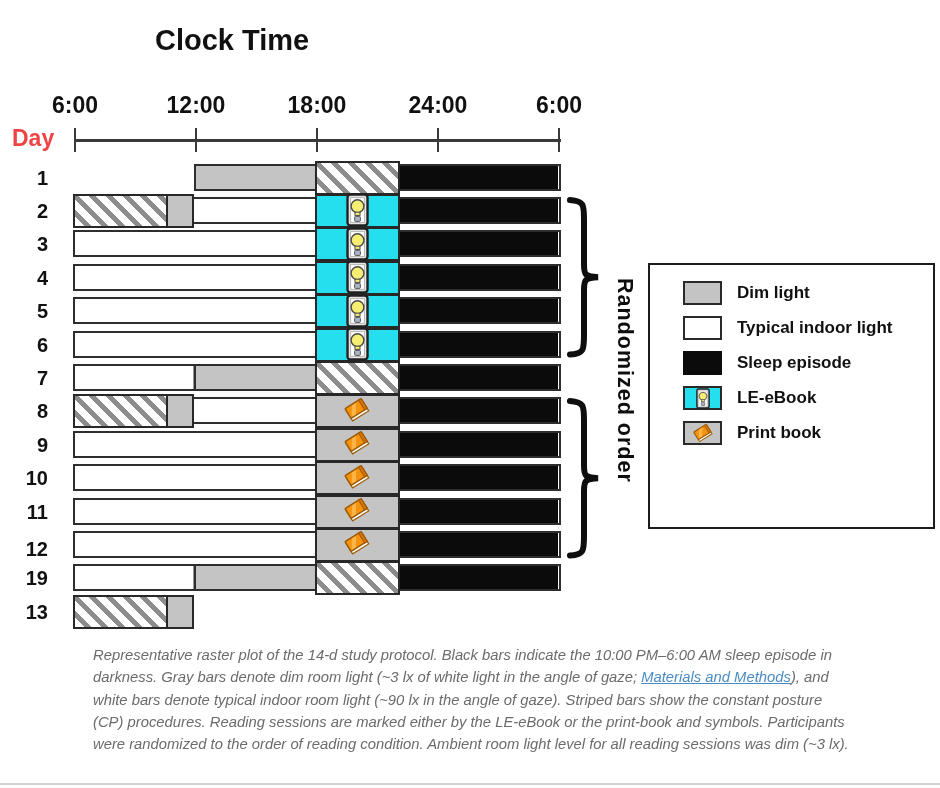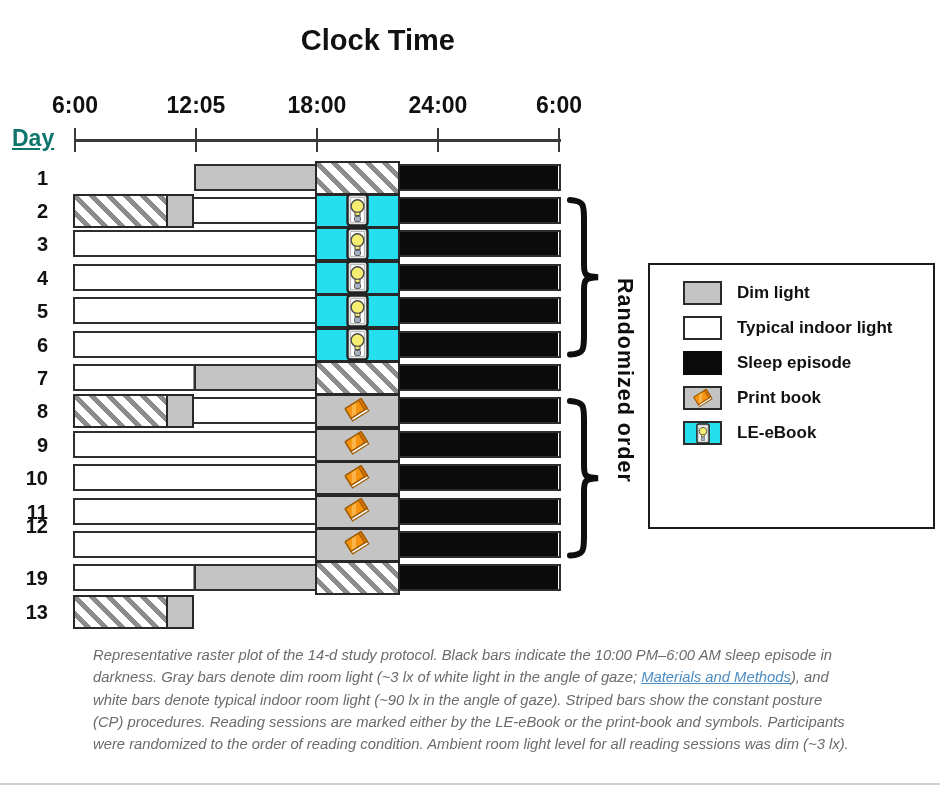--- a/index.html
+++ b/index.html
@@ -1,21 +1,21 @@
 <!DOCTYPE html>
 <html><head>
 <meta charset="utf-8">
 <style>
   html,body{margin:0;padding:0;background:#ffffff;}
   body{font-family:"Liberation Sans", sans-serif;}
   #stage{position:relative;width:940px;height:788px;background:#ffffff;overflow:hidden;}
 
-  .fig-title{position:absolute;left:155px;top:24px;width:300px;text-align:right;
+  .fig-title{position:absolute;left:155px;top:24px;width:300px;text-align:left;
     font-size:29px;font-weight:bold;color:#111;}
-  .day-word{position:absolute;left:12px;top:125px;font-size:23px;font-weight:bold;color:#0f766e;text-decoration:underline;}
+  .day-word{position:absolute;left:12px;top:125px;font-size:23px;font-weight:bold;color:#ef4444;}
 
   .axis-line{position:absolute;top:139px;height:2.6px;background:#3a3a3a;}
   .tick{position:absolute;top:128px;width:2.6px;height:24px;background:#3a3a3a;}
   .tick-label{position:absolute;top:92px;width:96px;text-align:center;
     font-size:23px;font-weight:bold;color:#111;}
 
   .day-num{position:absolute;left:0;width:48px;text-align:right;
     font-size:20px;font-weight:bold;color:#111;}
 
   .bar-frame{position:absolute;box-sizing:content-box;border:2.5px solid #2e2e2e;background:#ffffff;z-index:1;}
@@ -66,21 +66,21 @@
 <body>
 
 <div id="stage">
   <div class="fig-title">Clock Time</div>
   <div class="day-word">Day</div>
   <div id="axis">
       <div class="axis-line" style="left: 75px; width: 486px;"></div>
       <div class="tick" style="left: 73.7px;"></div>
       <div class="tick-label" style="left: 27px;">6:00</div>
       <div class="tick" style="left: 194.7px;"></div>
-      <div class="tick-label" style="left: 148px;">12:05</div>
+      <div class="tick-label" style="left: 148px;">12:00</div>
       <div class="tick" style="left: 315.7px;"></div>
       <div class="tick-label" style="left: 269px;">18:00</div>
       <div class="tick" style="left: 436.7px;"></div>
       <div class="tick-label" style="left: 390px;">24:00</div>
       <div class="tick" style="left: 557.7px;"></div>
       <div class="tick-label" style="left: 511px;">6:00</div>
     </div>
   <div id="raster">
       <div class="day-num" style="top: 166.5px;">1</div>
       <div class="bar-frame" style="left: 193.5px; top: 163.5px; width: 363px; height: 23px;">
@@ -213,21 +213,21 @@
       </div>
       <div class="raised pread" style="left: 315px; top: 494.5px; width: 84.6667px; height: 34px;"></div>
       <div class="row-icon" style="left: 343.333px; top: 497px;"><svg width="28" height="27" viewBox="0 0 28 27" xmlns="http://www.w3.org/2000/svg">
           <g transform="rotate(-32 14 13)">
             <rect x="4.5" y="15.5" width="19" height="4.4" fill="#ffffff" stroke="#9c5a00" stroke-width="1.2"></rect>
             <rect x="4.5" y="5.5" width="19" height="11.5" rx="1" fill="#f5930f" stroke="#9c5a00" stroke-width="1.5"></rect>
             <path d="M6,16 L12,6.5 L17,6.5 L11,16 Z" fill="#fbb448"></path>
             <rect x="20.5" y="5.5" width="3" height="11.5" fill="#d9730a" stroke="#9c5a00" stroke-width="1"></rect>
           </g>
         </svg></div>
-      <div class="day-num" style="top: 515px;">12</div>
+      <div class="day-num" style="top: 538px;">12</div>
       <div class="bar-frame" style="left: 72.5px; top: 530.9px; width: 484px; height: 23px;">
         <div class="seg white first" style="left: 0px; width: 242px;"></div>
         <div class="seg sleep" style="left: 322.667px; width: 161.333px;"></div>
       </div>
       <div class="raised pread" style="left: 315px; top: 527.9px; width: 84.6667px; height: 34px;"></div>
       <div class="row-icon" style="left: 343.333px; top: 530.4px;"><svg width="28" height="27" viewBox="0 0 28 27" xmlns="http://www.w3.org/2000/svg">
           <g transform="rotate(-32 14 13)">
             <rect x="4.5" y="15.5" width="19" height="4.4" fill="#ffffff" stroke="#9c5a00" stroke-width="1.2"></rect>
             <rect x="4.5" y="5.5" width="19" height="11.5" rx="1" fill="#f5930f" stroke="#9c5a00" stroke-width="1.5"></rect>
             <path d="M6,16 L12,6.5 L17,6.5 L11,16 Z" fill="#fbb448"></path>
@@ -264,43 +264,43 @@
         </div>
         <div class="key-entry">
           <div class="swatch white"></div>
           <div class="key-label">Typical indoor light</div>
         </div>
         <div class="key-entry">
           <div class="swatch sleep"></div>
           <div class="key-label">Sleep episode</div>
         </div>
         <div class="key-entry">
+          <div class="swatch ebook">
+            <svg width="14" height="21" viewBox="0 0 23 34" xmlns="http://www.w3.org/2000/svg">
+              <rect x="1.5" y="1.5" width="20" height="31" rx="3" fill="#e6e6e6" stroke="#222" stroke-width="2.4"></rect>
+              <rect x="4.6" y="4.6" width="13.8" height="24.8" fill="#ffffff" stroke="#b5b5b5" stroke-width="1"></rect>
+              <circle cx="11.5" cy="13.2" r="6.4" fill="#f6ee72" stroke="#4a4a4a" stroke-width="1.4"></circle>
+              <rect x="9" y="19.2" width="5" height="3.2" fill="#f6ee72" stroke="#4a4a4a" stroke-width="1"></rect>
+              <rect x="8.6" y="23.4" width="5.8" height="5" rx="1" fill="#a9b3c6" stroke="#555" stroke-width="1"></rect>
+            </svg>
+          </div>
+          <div class="key-label">LE-eBook</div>
+        </div>
+        <div class="key-entry">
           <div class="swatch pbook">
             <svg width="22" height="21" viewBox="0 0 28 27" xmlns="http://www.w3.org/2000/svg">
               <g transform="rotate(-32 14 13)">
                 <rect x="4.5" y="15.5" width="19" height="4.4" fill="#ffffff" stroke="#9c5a00" stroke-width="1.2"></rect>
                 <rect x="4.5" y="5.5" width="19" height="11.5" rx="1" fill="#f5930f" stroke="#9c5a00" stroke-width="1.5"></rect>
                 <path d="M6,16 L12,6.5 L17,6.5 L11,16 Z" fill="#fbb448"></path>
                 <rect x="20.5" y="5.5" width="3" height="11.5" fill="#d9730a" stroke="#9c5a00" stroke-width="1"></rect>
               </g>
             </svg>
           </div>
           <div class="key-label">Print book</div>
         </div>
-        <div class="key-entry">
-          <div class="swatch ebook">
-            <svg width="14" height="21" viewBox="0 0 23 34" xmlns="http://www.w3.org/2000/svg">
-              <rect x="1.5" y="1.5" width="20" height="31" rx="3" fill="#e6e6e6" stroke="#222" stroke-width="2.4"></rect>
-              <rect x="4.6" y="4.6" width="13.8" height="24.8" fill="#ffffff" stroke="#b5b5b5" stroke-width="1"></rect>
-              <circle cx="11.5" cy="13.2" r="6.4" fill="#f6ee72" stroke="#4a4a4a" stroke-width="1.4"></circle>
-              <rect x="9" y="19.2" width="5" height="3.2" fill="#f6ee72" stroke="#4a4a4a" stroke-width="1"></rect>
-              <rect x="8.6" y="23.4" width="5.8" height="5" rx="1" fill="#a9b3c6" stroke="#555" stroke-width="1"></rect>
-            </svg>
-          </div>
-          <div class="key-label">LE-eBook</div>
-        </div>
       </div>
   </div>
 
   <div class="caption"><span>Representative raster plot of the 14-d study protocol. Black bars indicate the 10:00 PM–6:00 AM sleep episode in darkness. Gray bars denote dim room light (~3 lx of white light in the angle of gaze; </span><a>Materials and Methods</a><span>), and white bars denote typical indoor room light (~90 lx in the angle of gaze). Striped bars show the constant posture (CP) procedures. Reading sessions are marked either by the LE-eBook or the print-book and symbols. Participants were randomized to the order of reading condition. Ambient room light level for all reading sessions was dim (~3 lx).</span></div>
 
   <div class="bottom-rule"></div>
 </div>
 
 </body></html>

